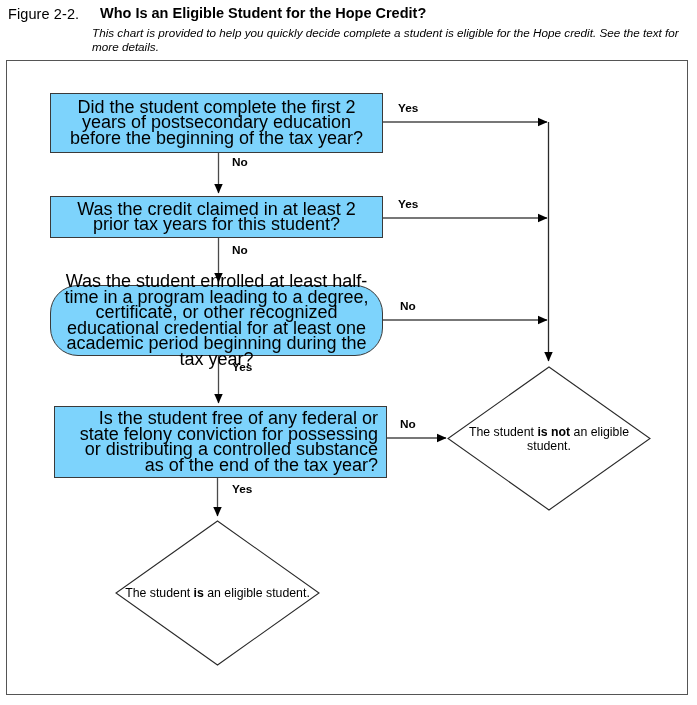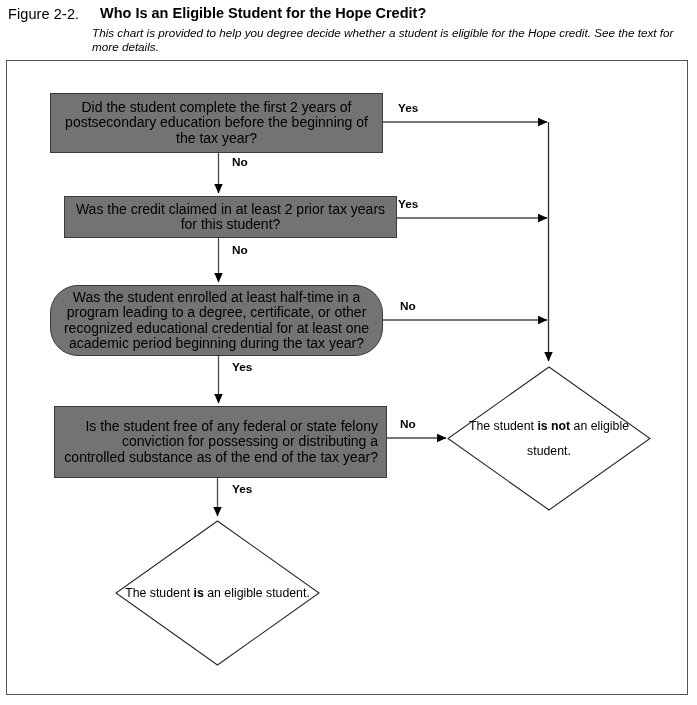--- a/index.html
+++ b/index.html
@@ -71,51 +71,51 @@
     width: 697px;
     height: 705px;
     pointer-events: none;
   }
 
   
   .qbox {
     position: absolute;
     border: 1px solid #3a3a3a;
     box-sizing: border-box;
-    background: #737373;
+    background: #7dd3fc;
     display: flex;
     align-items: center;
     justify-content: center;
     text-align: center;
-    font-size: 14px;
+    font-size: 18px;
     line-height: 15.5px;
     padding: 4px 8px;
   }
   #box1 { left: 50px; top: 93px;  width: 333px; height: 60px; }
-  #box2 { left: 50px; top: 196px; width: 333px; height: 42px; margin-left: 14px; }
+  #box2 { left: 50px; top: 196px; width: 333px; height: 42px; }
   #box3 { left: 50px; top: 285px; width: 333px; height: 71px; border-radius: 28px; }
   #box4 { left: 54px; top: 406px; width: 333px; height: 72px; text-align: right; }
 
   
   .diamond {
     position: absolute;
   }
   .diamond svg { position: absolute; left: 0; top: 0; }
   .diamond .dlabel {
     position: absolute;
     left: 0;
     top: 0;
     width: 100%;
     height: 100%;
     display: flex;
     align-items: center;
     justify-content: center;
     text-align: center;
     font-size: 12.3px;
-    line-height: 25px;
+    line-height: 14px;
   }
   #diamond-not   { left: 447px; top: 366px; width: 204px; height: 145px; }
   #diamond-is    { left: 115px; top: 520px; width: 205px; height: 146px; }
 
   
   .elabel {
     position: absolute;
     font-size: 11.8px;
     font-weight: bold;
     white-space: nowrap;
@@ -129,21 +129,21 @@
   #lbl-no2  { left: 232px; top: 243px; }
   #lbl-yes3 { left: 232px; top: 360px; }
   #lbl-yes4 { left: 232px; top: 482px; }
 </style>
 </head>
 <body>
 
 <div id="header">
   <div id="fig-label">Figure 2-2.</div>
   <div id="fig-title">Who Is an Eligible Student for the Hope Credit?</div>
-  <div id="fig-sub">This chart is provided to help you degree decide whether a student is eligible for the Hope credit. See the text for more details.</div>
+  <div id="fig-sub">This chart is provided to help you quickly decide complete a student is eligible for the Hope credit. See the text for more details.</div>
 </div>
 
 <div id="frame"></div>
 
 <svg id="wires" viewBox="0 0 697 705" xmlns="http://www.w3.org/2000/svg">
   <defs>
     <marker id="ar" markerWidth="11" markerHeight="11" refX="9.4" refY="5" orient="auto" markerUnits="userSpaceOnUse">
       <path d="M0,0.6 L10,5 L0,9.4 z" fill="#000000"></path>
     </marker>
   </defs>

